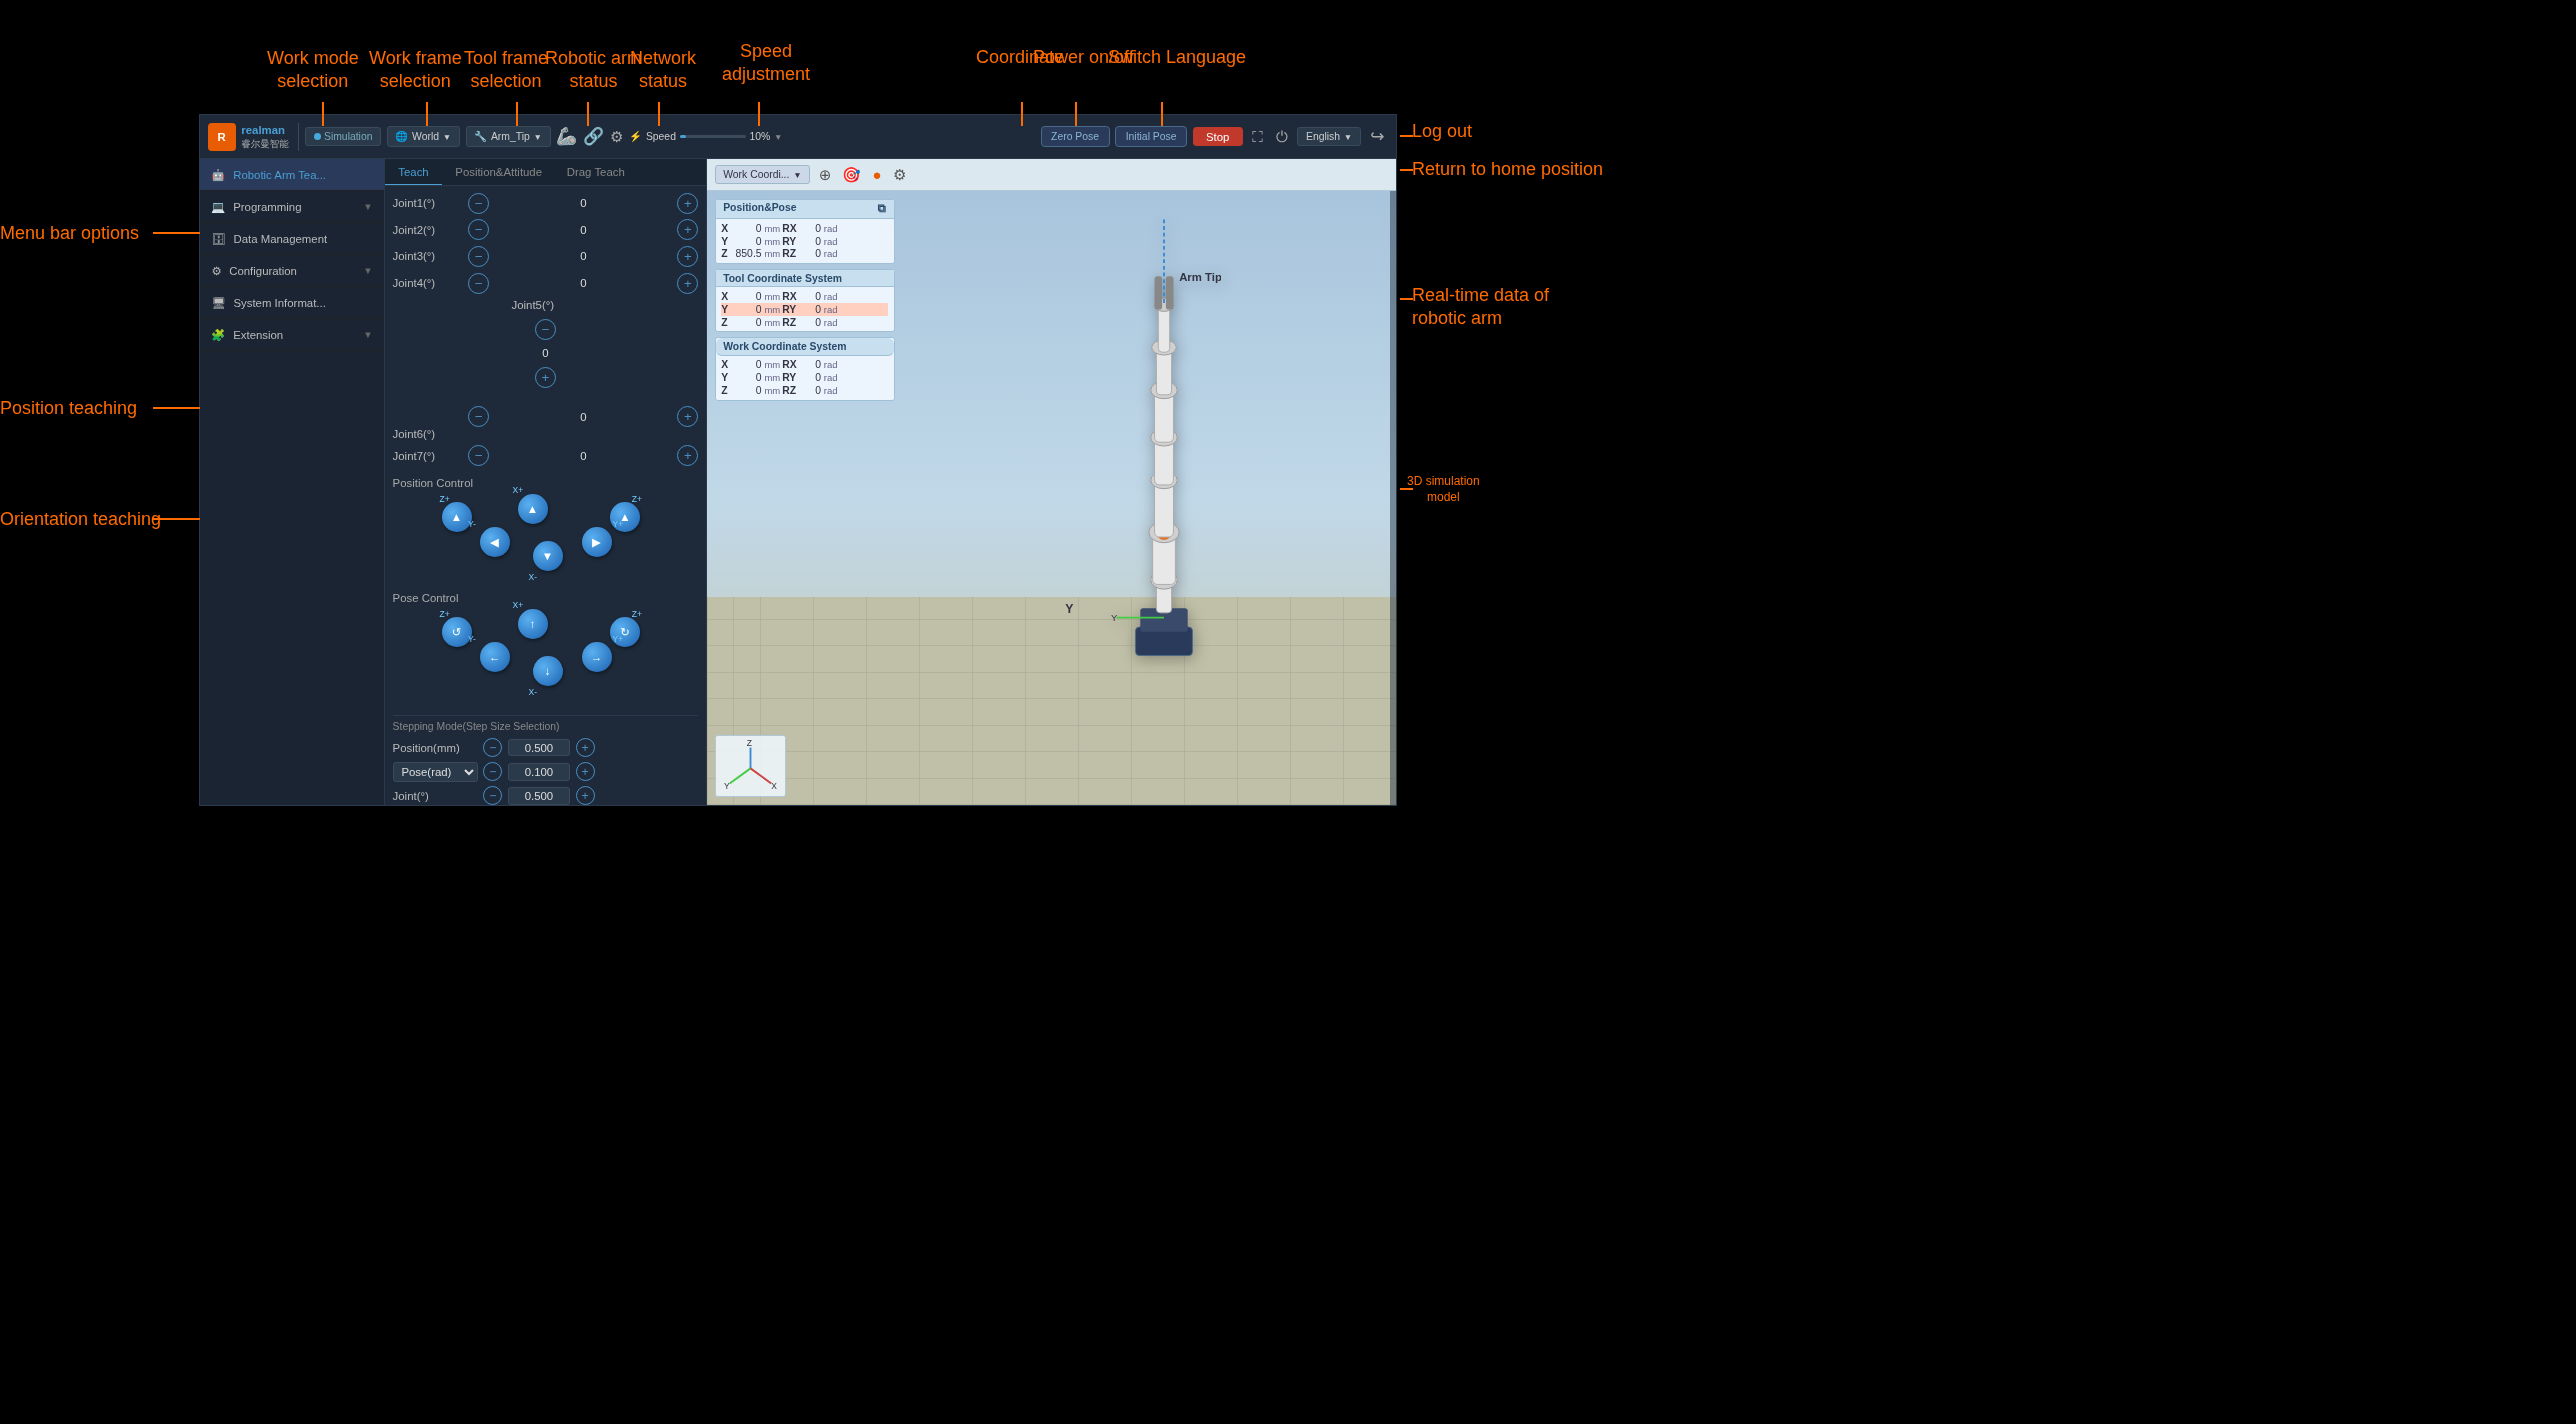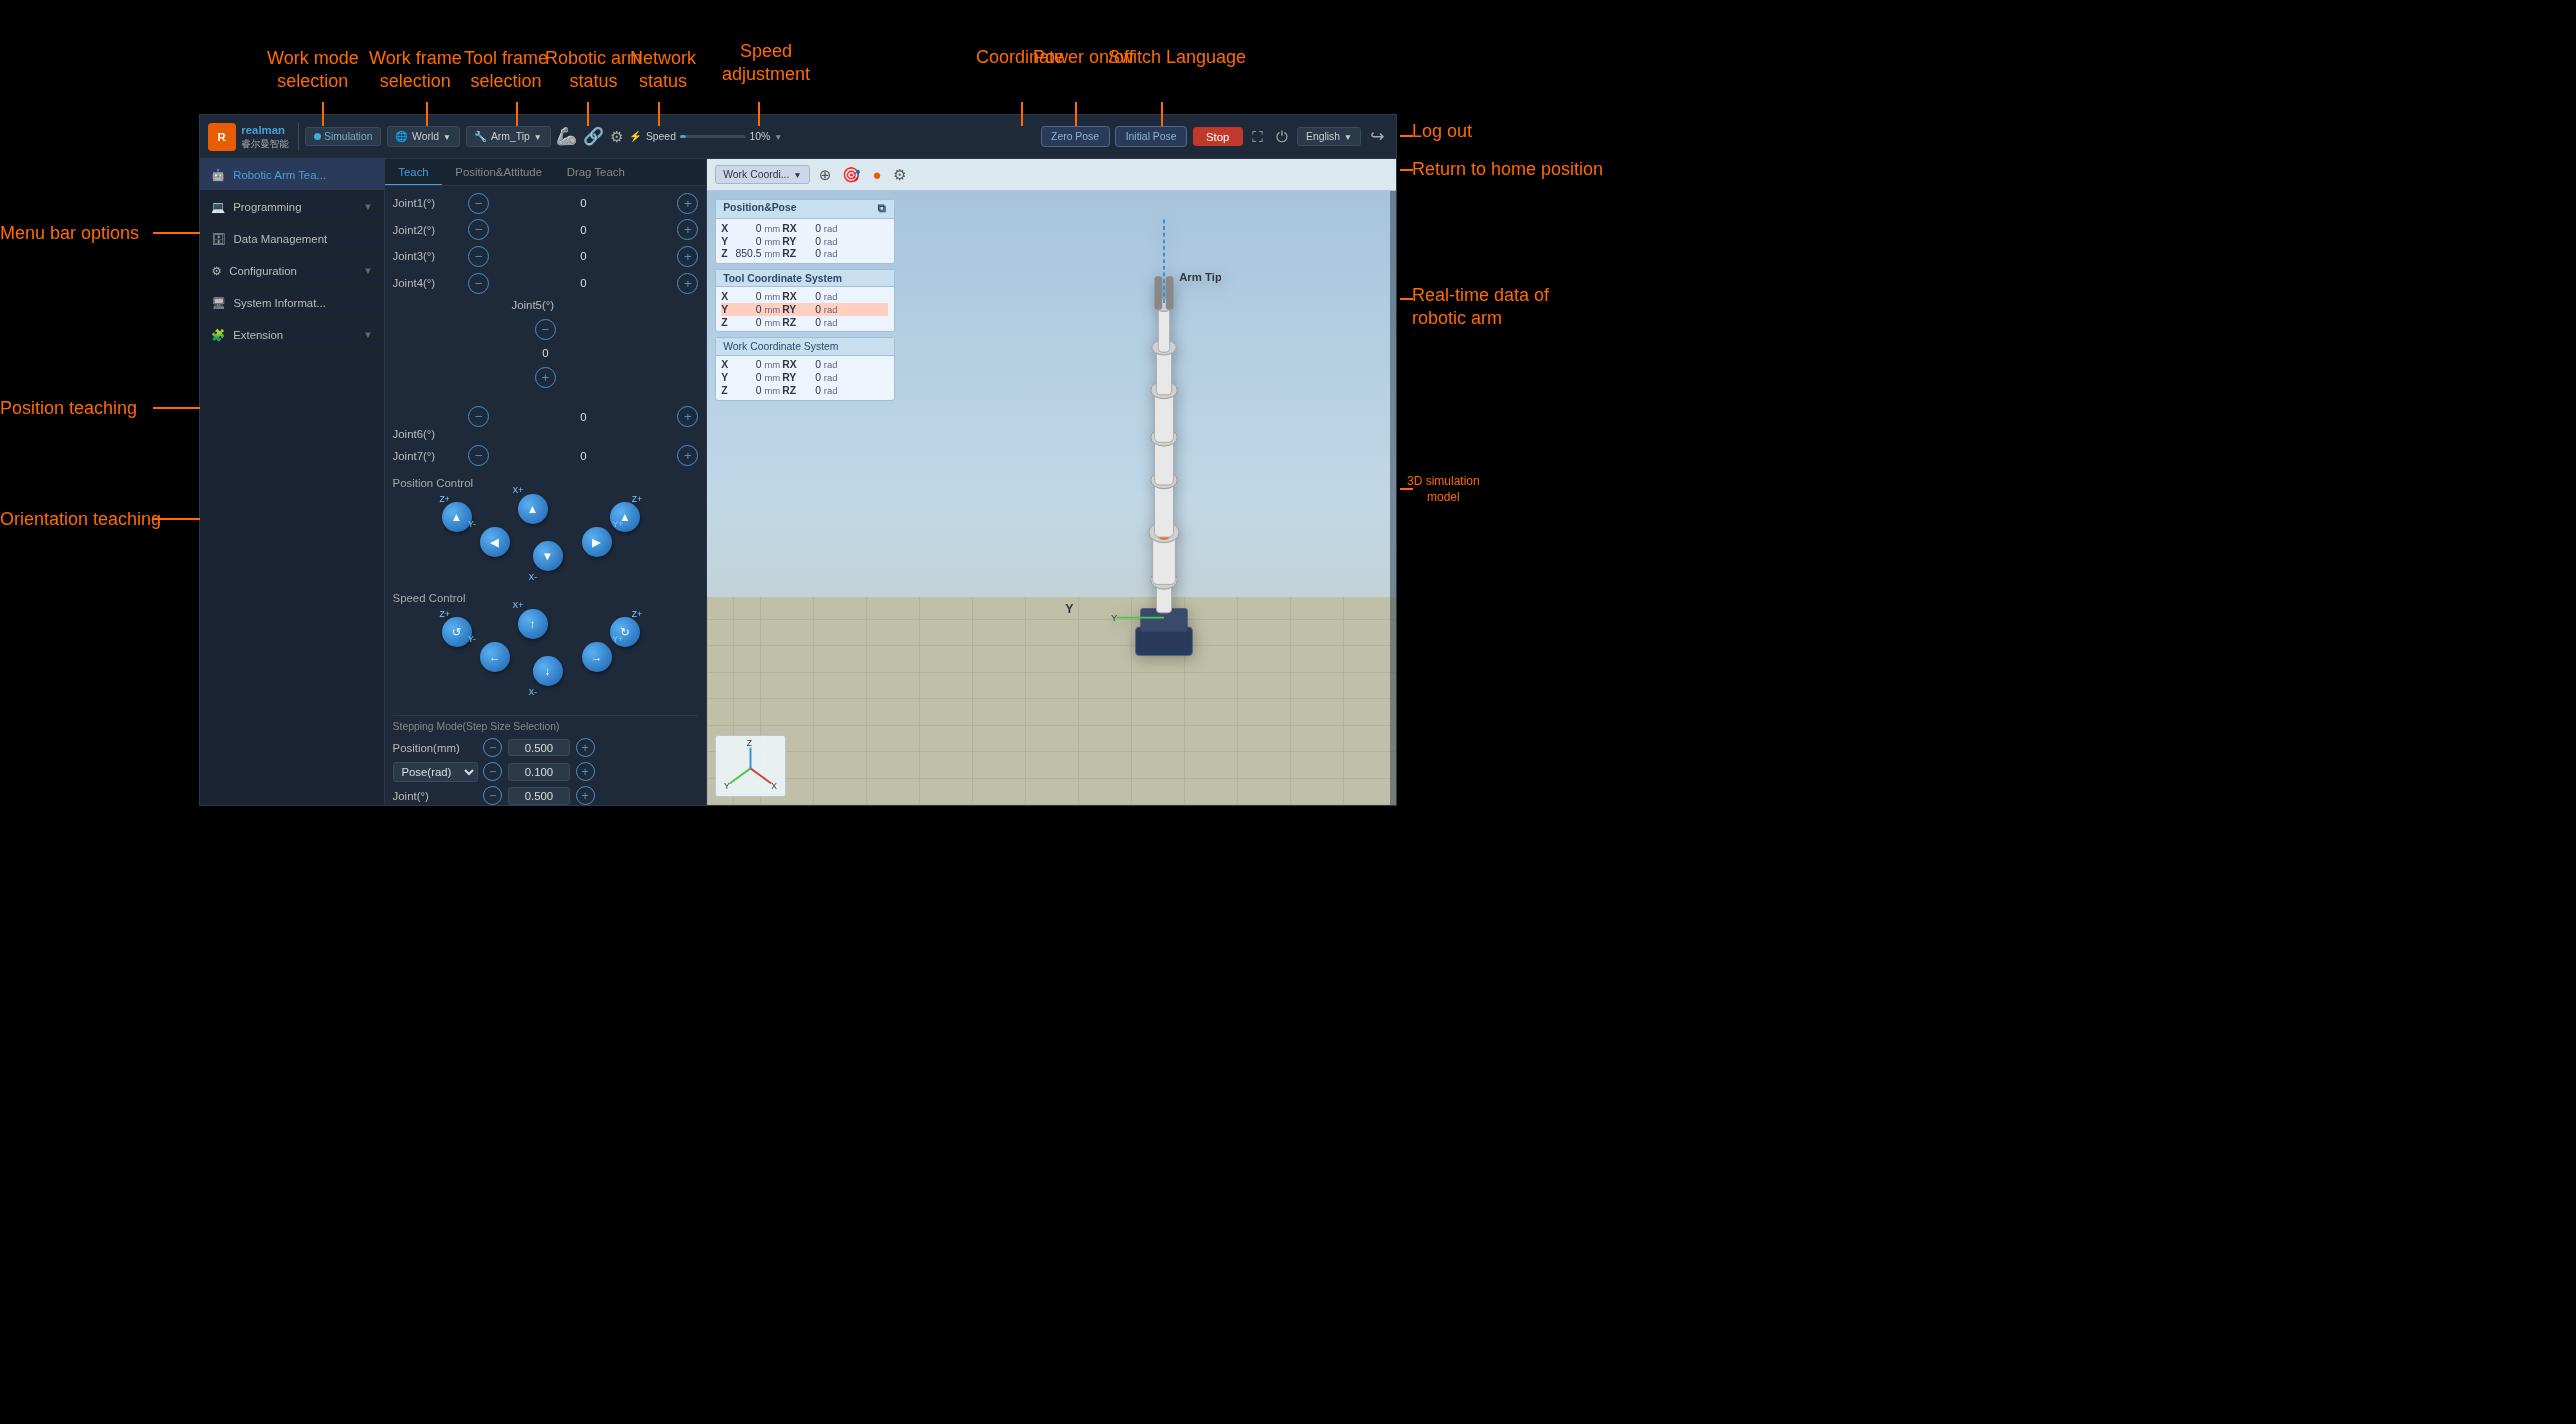--- a/index.html
+++ b/index.html
@@ -182,21 +182,21 @@
 
           <div style="position:absolute; left:91px; top:47px; width:30px; height:30px; border-radius:50%; background:radial-gradient(circle at 35% 35%, #5ab0f0, #1a60b0); cursor:pointer; display:flex; align-items:center; justify-content:center; color:white; font-size:11.4px; box-shadow:0.9px 1.9px 3.8px rgba(0,0,0,0.4);">▼</div>
           <span style="position:absolute; left:87px; top:78px; font-size:8.5px; color:#7cf; white-space:nowrap;">X-</span>
 
           <div style="position:absolute; left:140px; top:33px; width:30px; height:30px; border-radius:50%; background:radial-gradient(circle at 35% 35%, #5ab0f0, #1a60b0); cursor:pointer; display:flex; align-items:center; justify-content:center; color:white; font-size:11.4px; box-shadow:0.9px 1.9px 3.8px rgba(0,0,0,0.4);">▶</div>
           <span style="position:absolute; left:171px; top:25px; font-size:8.5px; color:#7cf;">Y+</span>
         </div>
       </div>
 
       <div style="padding:3.8px 7.6px;">
-        <div style="font-size:11.4px; color:#aaa; margin-bottom:5.7px;">Speed Control</div>
+        <div style="font-size:11.4px; color:#aaa; margin-bottom:5.7px;">Pose Control</div>
         <div style="position:relative; width:208px; height:90px; margin:0 auto;">
           <div style="position:absolute; left:0; top:7.6px; width:30px; height:30px; border-radius:50%; background:radial-gradient(circle at 35% 35%, #5ab0f0, #1a60b0); cursor:pointer; display:flex; align-items:center; justify-content:center; color:white; font-size:11.4px; box-shadow:0.9px 1.9px 3.8px rgba(0,0,0,0.4);">↺</div>
           <span style="position:absolute; left:-1.9px; top:0; font-size:8.5px; color:#7cf;">Z+</span>
           <div style="position:absolute; left:76px; top:0; width:30px; height:30px; border-radius:50%; background:radial-gradient(circle at 35% 35%, #5ab0f0, #1a60b0); cursor:pointer; display:flex; align-items:center; justify-content:center; color:white; font-size:11.4px; box-shadow:0.9px 1.9px 3.8px rgba(0,0,0,0.4);">↑</div>
           <span style="position:absolute; left:71px; top:-9.5px; font-size:8.5px; color:#7cf; white-space:nowrap;">X+</span>
           <div style="position:absolute; right:9.5px; top:7.6px; width:30px; height:30px; border-radius:50%; background:radial-gradient(circle at 35% 35%, #5ab0f0, #1a60b0); cursor:pointer; display:flex; align-items:center; justify-content:center; color:white; font-size:11.4px; box-shadow:0.9px 1.9px 3.8px rgba(0,0,0,0.4);">↻</div>
           <span style="position:absolute; right:7.6px; top:0; font-size:8.5px; color:#7cf;">Z+</span>
           <div style="position:absolute; left:38px; top:33px; width:30px; height:30px; border-radius:50%; background:radial-gradient(circle at 35% 35%, #5ab0f0, #1a60b0); cursor:pointer; display:flex; align-items:center; justify-content:center; color:white; font-size:11.4px; box-shadow:0.9px 1.9px 3.8px rgba(0,0,0,0.4);">←</div>
           <span style="position:absolute; left:26.5px; top:25px; font-size:8.5px; color:#7cf;">Y-</span>
           <div style="position:absolute; left:91px; top:47px; width:30px; height:30px; border-radius:50%; background:radial-gradient(circle at 35% 35%, #5ab0f0, #1a60b0); cursor:pointer; display:flex; align-items:center; justify-content:center; color:white; font-size:11.4px; box-shadow:0.9px 1.9px 3.8px rgba(0,0,0,0.4);">↓</div>
@@ -312,21 +312,21 @@
                 <span style="width:28px; text-align:right; color:#334;">0</span>
                 <span style="width:15px; color:#668; font-size:9.5px;">mm</span>
                 <span style="width:17px; font-weight:bold; color:#334;">RZ</span>
                 <span style="width:19px; text-align:right; color:#334;">0</span>
                 <span style="color:#668; font-size:9.5px;">rad</span>
               </div>
             </div>
           </div>
 
           <div style="background:rgba(240,248,255,0.93); border:0.9px solid #a0c0d8; border-radius:2.8px; font-size:10.4px;">
-            <div style="background:#c8dff0; padding:2.8px 7.6px; font-weight:normal; color:#2a4a6a; border-bottom:0.9px solid #a0c0d8;">
+            <div style="background:#c8dff0; padding:2.8px 7.6px; font-weight:bold; color:#2a4a6a; border-bottom:0.9px solid #a0c0d8;border-radius:6px;">
               <span>Work Coordinate System</span>
             </div>
             <div style="padding:2.8px 5.7px;">
               <div style="display:flex; gap:2.8px; align-items:center; padding:0.9px 0;">
                 <span style="width:9.5px; font-weight:bold; color:#334;">X</span>
                 <span style="width:28px; text-align:right; color:#334;">0</span>
                 <span style="width:15px; color:#668; font-size:9.5px;">mm</span>
                 <span style="width:17px; font-weight:bold; color:#334;">RX</span>
                 <span style="width:19px; text-align:right; color:#334;">0</span>
                 <span style="color:#668; font-size:9.5px;">rad</span>

